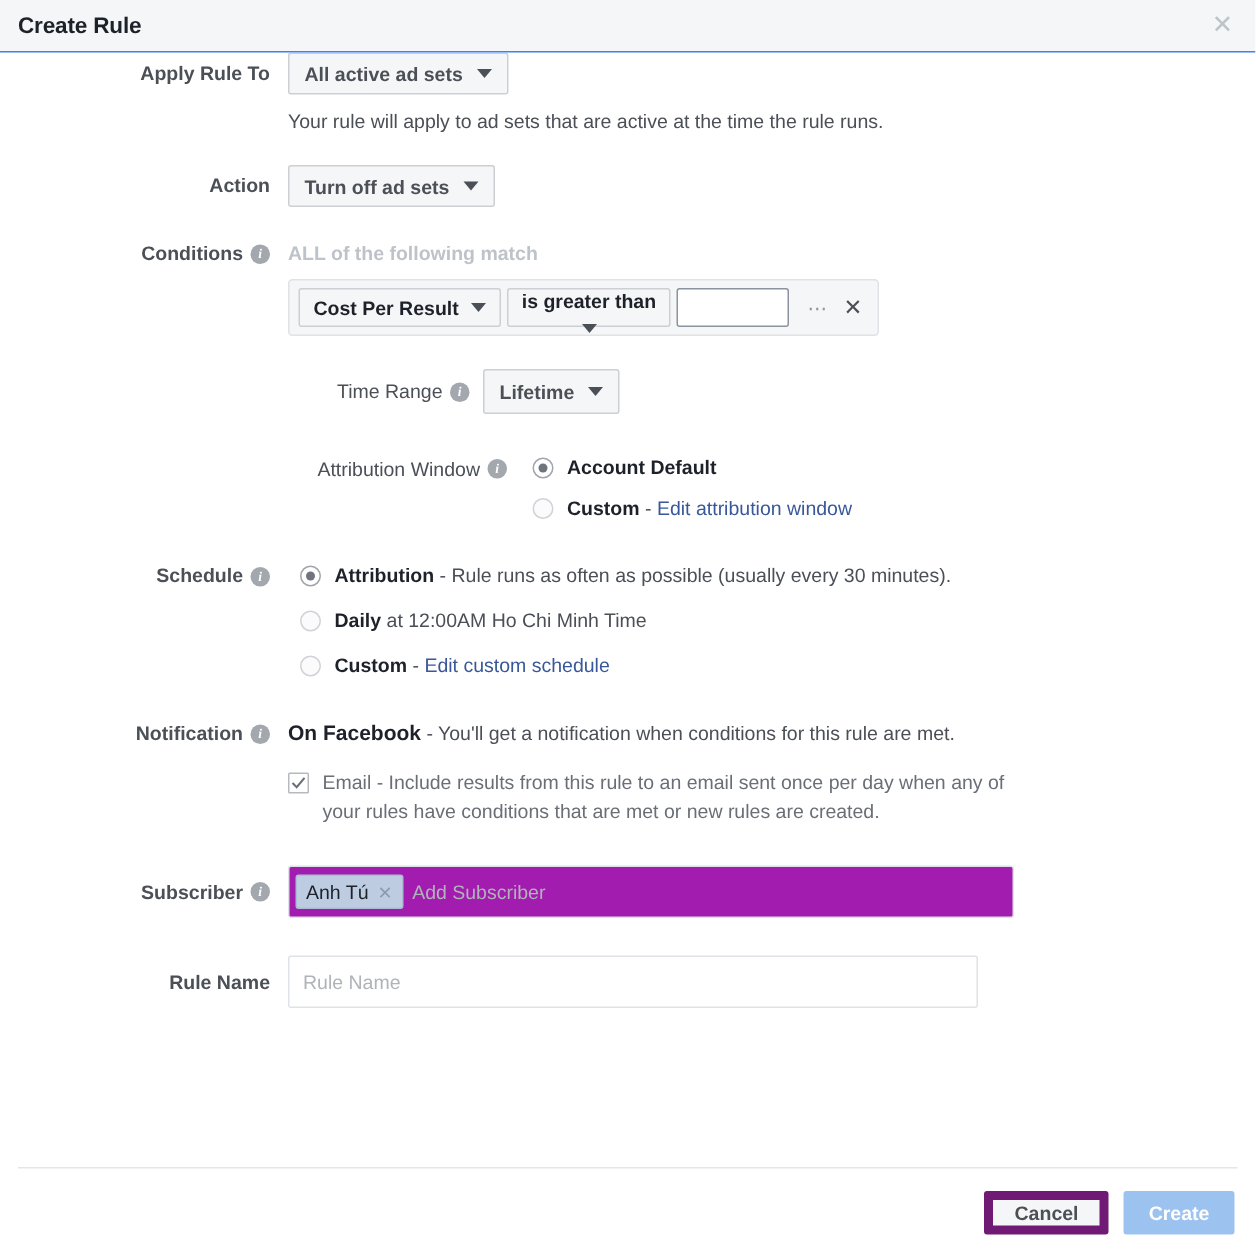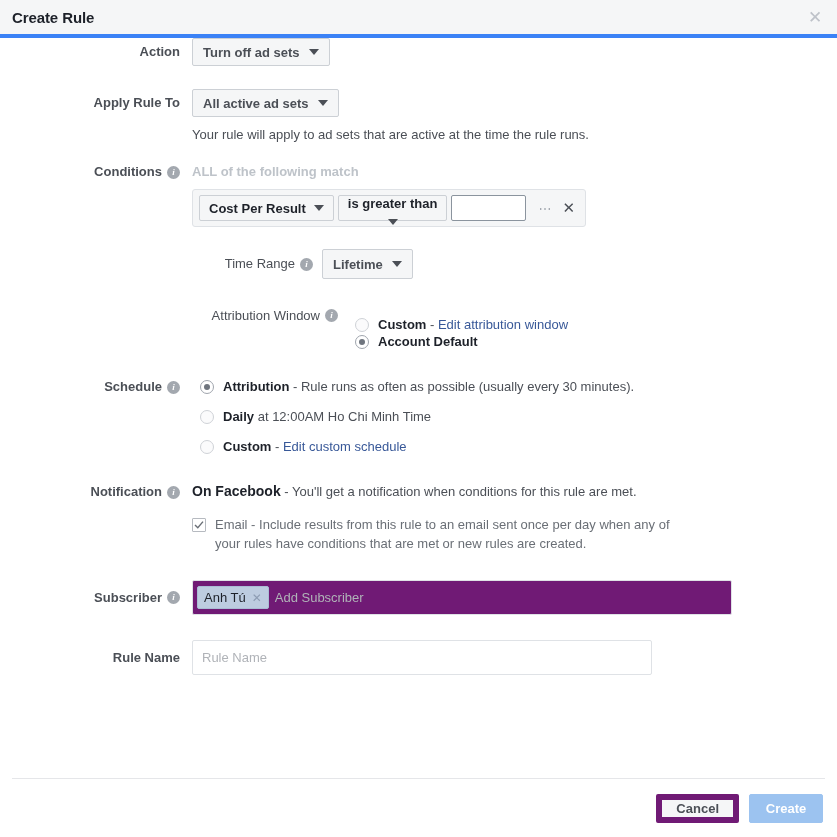--- a/index.html
+++ b/index.html
@@ -24,21 +24,21 @@
     display: flex;
     flex-direction: column;
     background: #ffffff;
   }
 
   
   .dialog-header {
     height: 34px;
     min-height: 34px;
     background: #f5f6f7;
-    border-bottom: 4px solid #3b82f6;
+    border-bottom: 1px solid #3b82f6;
     display: flex;
     align-items: center;
     padding: 0 14px 0 12px;
     position: relative;
   }
   .dialog-title {
     font-size: 15px;
     font-weight: bold;
     color: #1d2129;
     letter-spacing: -0.1px;
@@ -318,26 +318,26 @@
     background: #ffffff;
     font-size: 13px;
     padding: 0 9px;
     color: #1d2129;
     font-family: "Liberation Sans", sans-serif;
     outline: none;
   }
   .text-input::placeholder { color: #b0b3b8; }
 
   .token-field {
-    width: 540px;
+    width: 484px;
     height: 35px;
     box-sizing: border-box;
     border: 1px solid #dfe2e6;
     border-radius: 2px;
-    background: #701a75;
+    background: #a21caf;
     display: flex;
     align-items: center;
     padding: 0 4px;
     gap: 6px;
     cursor: text;
   }
   .token {
     display: inline-flex;
     align-items: center;
     gap: 6px;
@@ -406,42 +406,42 @@
 <div class="dialog">
 
   <div class="dialog-header">
     <div class="dialog-title">Create Rule</div>
     <div class="close-btn">✕</div>
   </div>
 
   <div class="dialog-body">
 
 
+    <div class="row" style="margin-bottom:21px;">
+      <div class="row-label" style="height:28px;">
+        <span>Apply Rule To</span>
+      </div>
+      <div class="row-control">
+        <div class="dropdown">
+          <span>All active ad sets</span>
+          <span class="caret"></span>
+        </div>
+        <div class="help-text">Your rule will apply to ad sets that are active at the time the rule runs.</div>
+      </div>
+    </div>
+
     <div class="row" style="margin-bottom:23px;">
       <div class="row-label" style="height:28px;">
         <span>Action</span>
       </div>
       <div class="row-control">
         <div class="dropdown">
           <span>Turn off ad sets</span>
           <span class="caret"></span>
         </div>
-      </div>
-    </div>
-
-    <div class="row" style="margin-bottom:21px;">
-      <div class="row-label" style="height:28px;">
-        <span>Apply Rule To</span>
-      </div>
-      <div class="row-control">
-        <div class="dropdown">
-          <span>All active ad sets</span>
-          <span class="caret"></span>
-        </div>
-        <div class="help-text">Your rule will apply to ad sets that are active at the time the rule runs.</div>
       </div>
     </div>
 
     <div class="row">
       <div class="row-label" style="height:16px;">
         <span>Conditions</span>
         <span class="info-icon">i</span>
       </div>
       <div class="row-control">
         <div class="cond-header">ALL of the following match</div>
@@ -474,30 +474,30 @@
           </div>
         </div>
 
         
         <div class="subrow" style="margin-top:27px;">
           <div class="subrow-label" style="width:155px; min-width:155px; height:19px;">
             <span>Attribution Window</span>
             <span class="info-icon">i</span>
           </div>
           <div style="padding-left:8px;">
+            <div class="radio-line">
+              <span class="radio checked"></span>
+              <span>
+                <span class="radio-strong">Account Default</span>
+              </span>
+            </div>
             <div class="radio-line" style="margin-top:10px;">
               <span class="radio"></span>
               <span>
                 <span class="radio-strong">Custom</span><span> - </span><span class="link">Edit attribution window</span>
-              </span>
-            </div>
-            <div class="radio-line">
-              <span class="radio checked"></span>
-              <span>
-                <span class="radio-strong">Account Default</span>
               </span>
             </div>
           </div>
         </div>
       </div>
     </div>
 
     <div class="row" style="margin-top:28px;">
       <div class="row-label" style="height:18px;">
         <span>Schedule</span>

